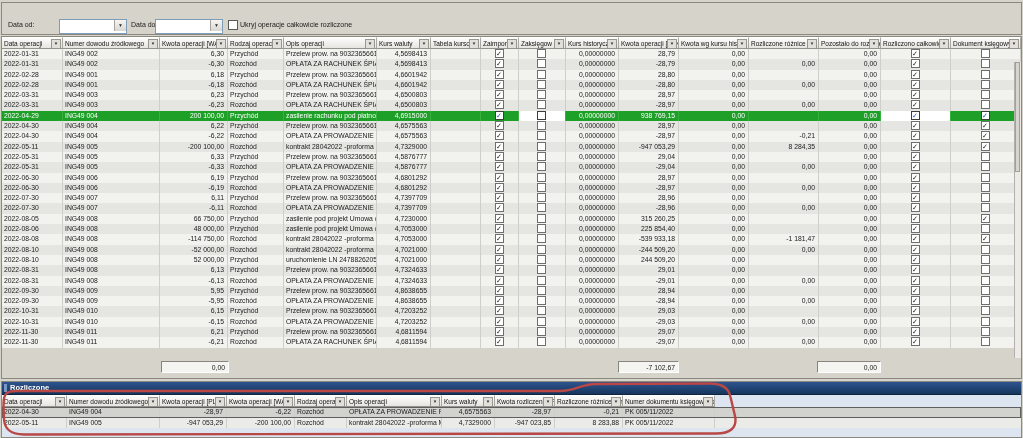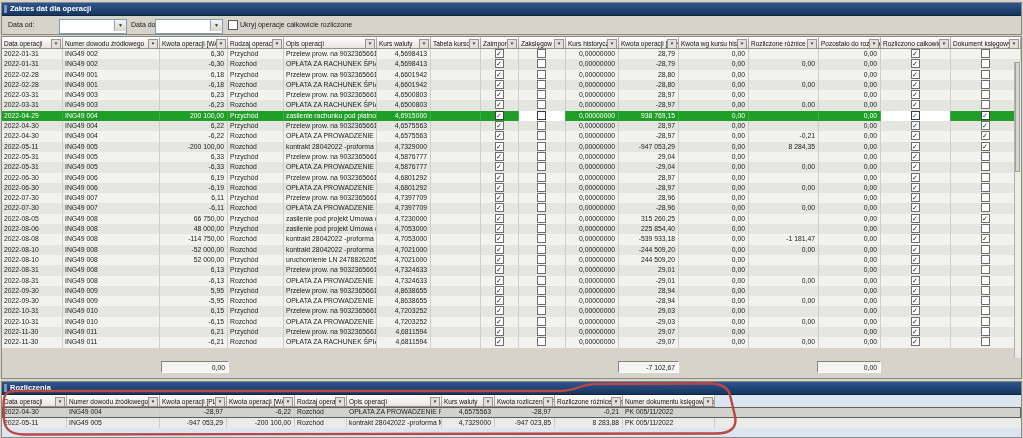--- a/index.html
+++ b/index.html
@@ -50,21 +50,20 @@
   .vscroll .thumb{position:absolute;left:0;top:0;width:5px;height:110px;background:#d7d5d0;border:1px solid #a19f99;box-sizing:border-box;}
   #rozPanel{background:#dde5f0;}
   #annot{position:absolute;left:0;top:0;pointer-events:none;}
 </style>
 </head>
 <body>
 
 <div id="stage">
 
   <div class="panel" id="filterPanel" style="top:2px;height:31px;">
-    <div class="bluebar">Zakres dat dla operacji</div>
     <span class="flabel" style="left:6px;top:18px;">Data od:</span>
     <div class="combo" style="left:57px;top:16px;width:66px;">
       <span></span>
       <span class="arr">▼</span>
     </div>
     <span class="flabel" style="left:129px;top:18px;">Data do:</span>
     <div class="combo" style="left:153px;top:16px;width:66px;">
       <span></span>
       <span class="arr">▼</span>
     </div>
@@ -617,21 +616,21 @@
       </div>
     <div class="sumbox" style="left:159px;top:324px;width:68px;">0,00</div>
     <div class="sumbox" style="left:616px;top:324px;width:61px;">-7 102,67</div>
     <div class="sumbox" style="left:815px;top:324px;width:64px;">0,00</div>
     <div class="vscroll">
         <div class="thumb"></div>
       </div>
   </div>
 
   <div class="panel" id="rozPanel" style="top:381px;height:55px;">
-    <div class="bluebar">Rozliczenia</div>
+    <div class="bluebar">Rozliczone</div>
     <div id="rozTable">
         <div class="thead">
           <div class="hcell" style="width: 65px;"><span>Data operacji</span><span class="filt">▼</span></div>
           <div class="hcell" style="width: 93px;"><span>Numer dowodu źródłowego</span><span class="filt">▼</span></div>
           <div class="hcell" style="width: 67px;"><span>Kwota operacji [PLN]</span><span class="filt">▼</span></div>
           <div class="hcell" style="width: 68px;"><span>Kwota operacji [WAL]</span><span class="filt">▼</span></div>
           <div class="hcell" style="width: 52px;"><span>Rodzaj operacji</span><span class="filt">▼</span></div>
           <div class="hcell" style="width: 95px;"><span>Opis operacji</span><span class="filt">▼</span></div>
           <div class="hcell" style="width: 53px;"><span>Kurs waluty</span><span class="filt">▼</span></div>
           <div class="hcell" style="width: 60px;"><span>Kwota rozliczenia [PL</span><span class="filt">▼</span></div>

